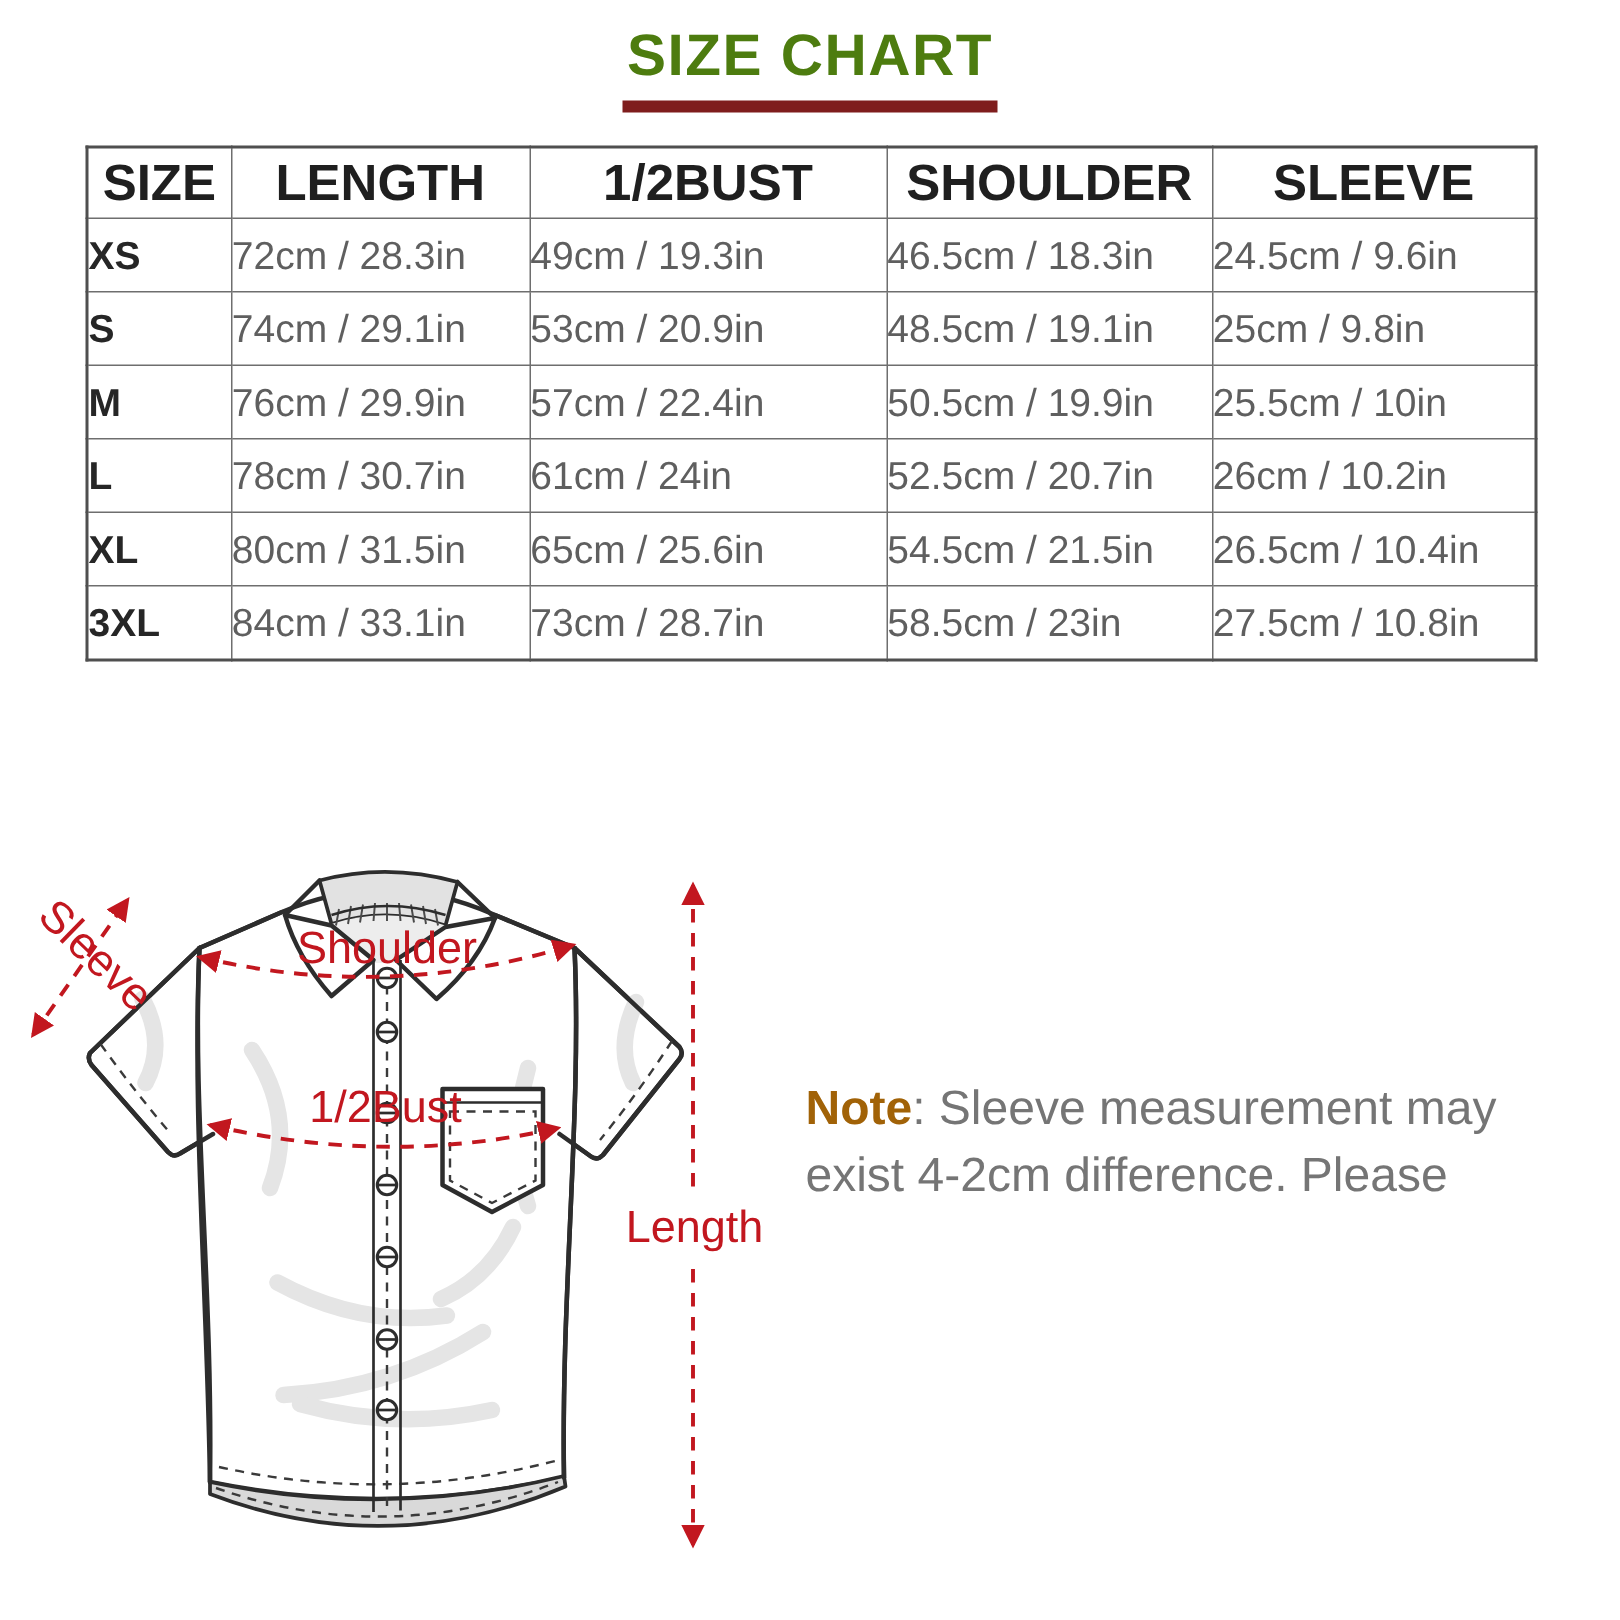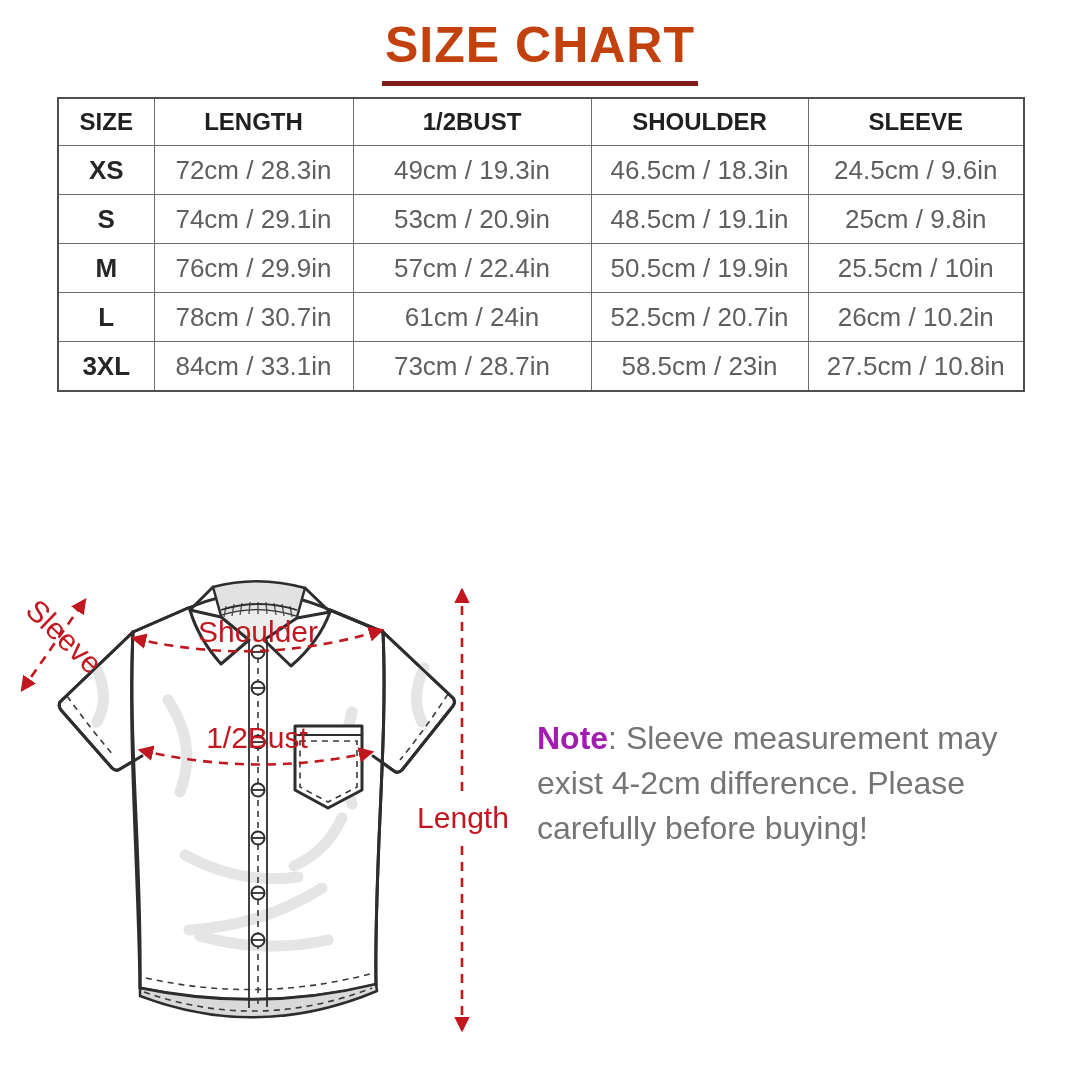--- a/index.html
+++ b/index.html
@@ -1,51 +1,51 @@
 <!DOCTYPE html>
 <html><head>
 <meta charset="utf-8">
 <style>
   html,body{margin:0;padding:0;background:#fff;}
   .page{position:relative;width:1080px;height:1080px;background:#ffffff;overflow:hidden;
         font-family:"Liberation Sans",sans-serif;}
 
   
   .title-wrap{position:absolute;top:16px;left:0;width:100%;text-align:center;}
-  .title{display:inline-block;font-size:50px;font-weight:bold;color:#c2410c;
-         letter-spacing:1px;border-bottom:5px solid #7f1d1d;padding:0 3px 7px 3px;}
+  .title{display:inline-block;font-size:39px;font-weight:bold;color:#4d7c0f;
+         letter-spacing:1px;border-bottom:8px solid #7f1d1d;padding:0 3px 7px 3px;}
 
   
   table.size-table{position:absolute;left:57px;top:97px;width:966px;
                    border-collapse:collapse;table-layout:fixed;border:2px solid #4f4f4f;}
-  .size-table th{height:46px;font-size:24px;font-weight:bold;color:#1f1f1f;
+  .size-table th{height:46px;font-size:34px;font-weight:bold;color:#1f1f1f;
                  text-align:center;vertical-align:middle;border:1px solid #6e6e6e;padding:0;}
   .size-table td{height:48px;font-size:26px;color:#5f5f5f;
-                 text-align:center;vertical-align:middle;border:1px solid #6e6e6e;padding:0;margin-left:15px;}
+                 vertical-align:middle;border:1px solid #6e6e6e;padding:0;margin-left:15px;}
   .size-table td.size-cell{font-weight:bold;color:#262626;}
 
   
   .diagram{position:absolute;left:0;top:560px;width:540px;height:510px;}
   .fillwhite{fill:#ffffff;stroke:#2d2d2d;stroke-width:3;stroke-linejoin:round;}
   .fillband{fill:#d9d9d9;stroke:#2d2d2d;stroke-width:2.5;stroke-linejoin:round;}
   .fillgray{fill:#e2e2e2;stroke:#2d2d2d;stroke-width:2.5;stroke-linejoin:round;}
   .fillsoft{fill:#ededed;}
   .outline{fill:none;stroke:#2d2d2d;stroke-width:3;stroke-linecap:round;stroke-linejoin:round;}
   .thin{fill:none;stroke:#2d2d2d;stroke-width:1.8;}
   .wrinkle{fill:none;stroke:#e5e5e5;stroke-width:11;stroke-linecap:round;}
   .stitch{fill:none;stroke:#3a3a3a;stroke-width:1.6;stroke-dasharray:6 5;}
   .hatch{stroke:#4a4a4a;stroke-width:1.3;}
   .btn{fill:#ffffff;stroke:#2d2d2d;stroke-width:2;}
   .anno{fill:none;stroke:#c2171f;stroke-width:2.6;stroke-dasharray:9 7;}
   .anno-label{fill:#c2171f;font-size:30px;font-family:"Liberation Sans",sans-serif;}
 
   
   .note{position:absolute;left:537px;top:716px;width:500px;
         font-size:32px;line-height:45px;color:#757575;}
-  .note b{font-weight:bold;color:#a21caf;}
+  .note b{font-weight:bold;color:#a16207;}
 </style>
 </head>
 <body>
 
 <div class="page">
 
   <div class="title-wrap">
     <div class="title">SIZE CHART</div>
   </div>
 
@@ -87,20 +87,27 @@
           <td class="value-cell">57cm / 22.4in</td>
           <td class="value-cell">50.5cm / 19.9in</td>
           <td class="value-cell">25.5cm / 10in</td>
         </tr>
         <tr>
           <td class="size-cell">L</td>
           <td class="value-cell">78cm / 30.7in</td>
           <td class="value-cell">61cm / 24in</td>
           <td class="value-cell">52.5cm / 20.7in</td>
           <td class="value-cell">26cm / 10.2in</td>
+        </tr>
+        <tr>
+          <td class="size-cell">XL</td>
+          <td class="value-cell">80cm / 31.5in</td>
+          <td class="value-cell">65cm / 25.6in</td>
+          <td class="value-cell">54.5cm / 21.5in</td>
+          <td class="value-cell">26.5cm / 10.4in</td>
         </tr>
         <tr>
           <td class="size-cell">3XL</td>
           <td class="value-cell">84cm / 33.1in</td>
           <td class="value-cell">73cm / 28.7in</td>
           <td class="value-cell">58.5cm / 23in</td>
           <td class="value-cell">27.5cm / 10.8in</td>
         </tr>
       </tbody>
   </table>
@@ -204,16 +211,15 @@
 
       <path class="anno" d="M462,30 L462,238" marker-start="url(#arr)"></path>
       <path class="anno" d="M462,286 L462,470" marker-end="url(#arr)"></path>
       <text class="anno-label" x="463" y="268" text-anchor="middle" font-size="31">Length</text>
     </g>
   </svg>
 
   <div class="note">
     <div><b>Note</b><span>: Sleeve measurement may</span></div>
     <div>exist 4-2cm difference. Please</div>
-    <div>carefully before buying!</div>
   </div>
 
 </div>
 
 </body></html>

